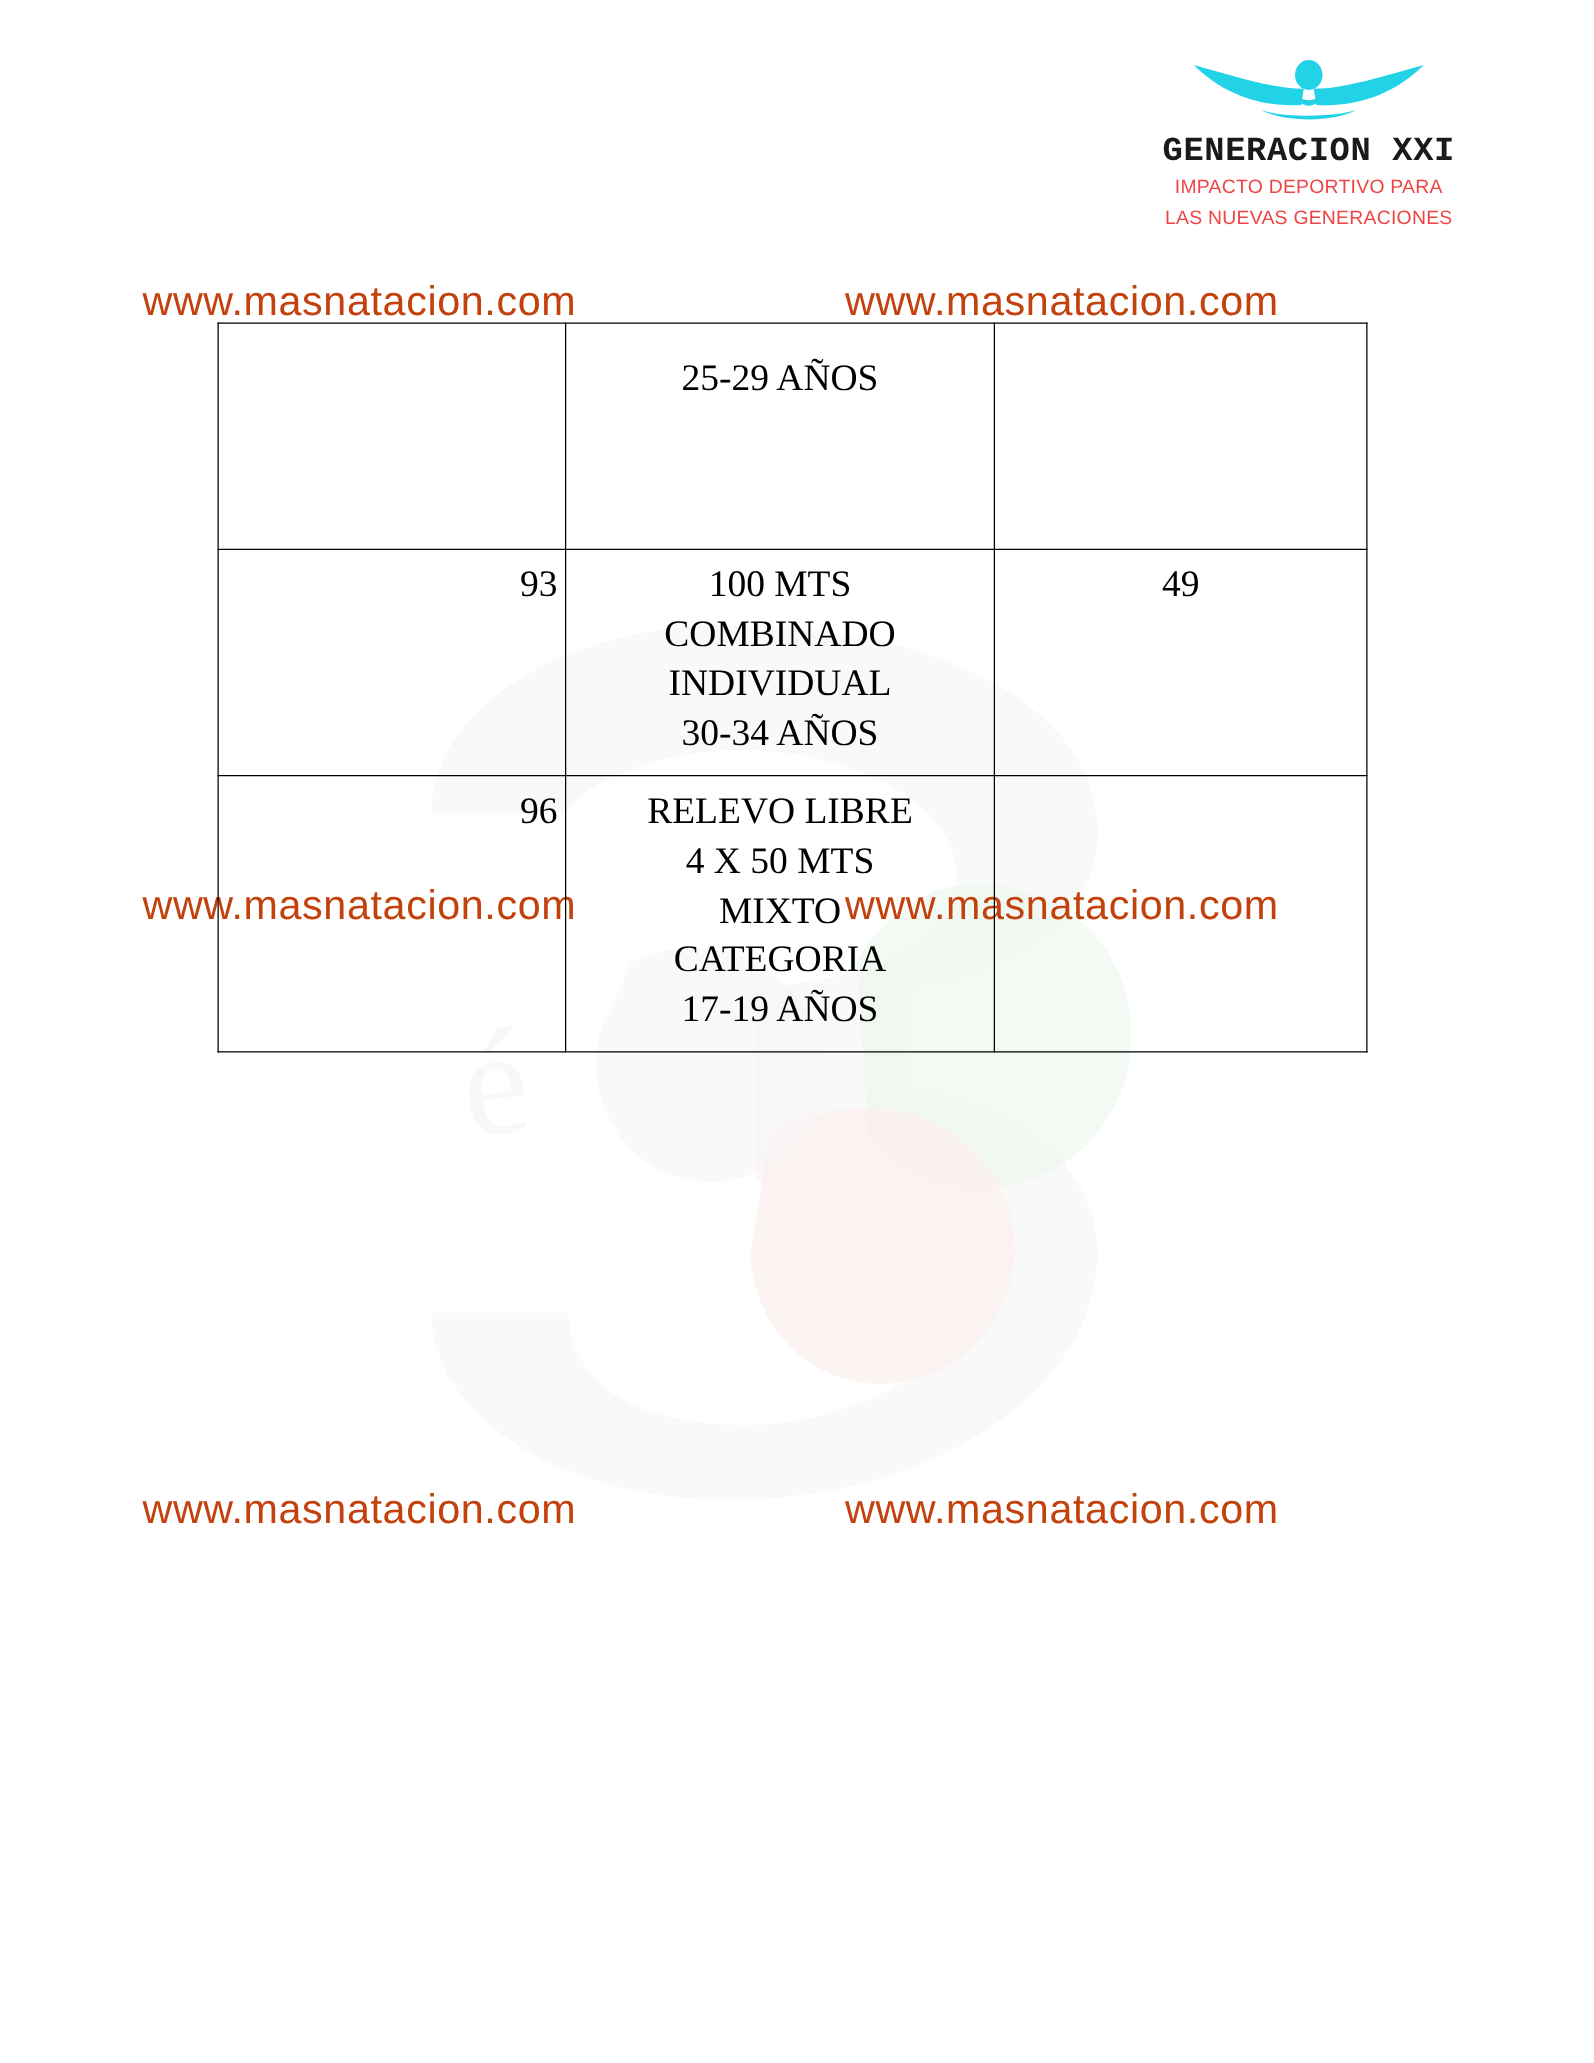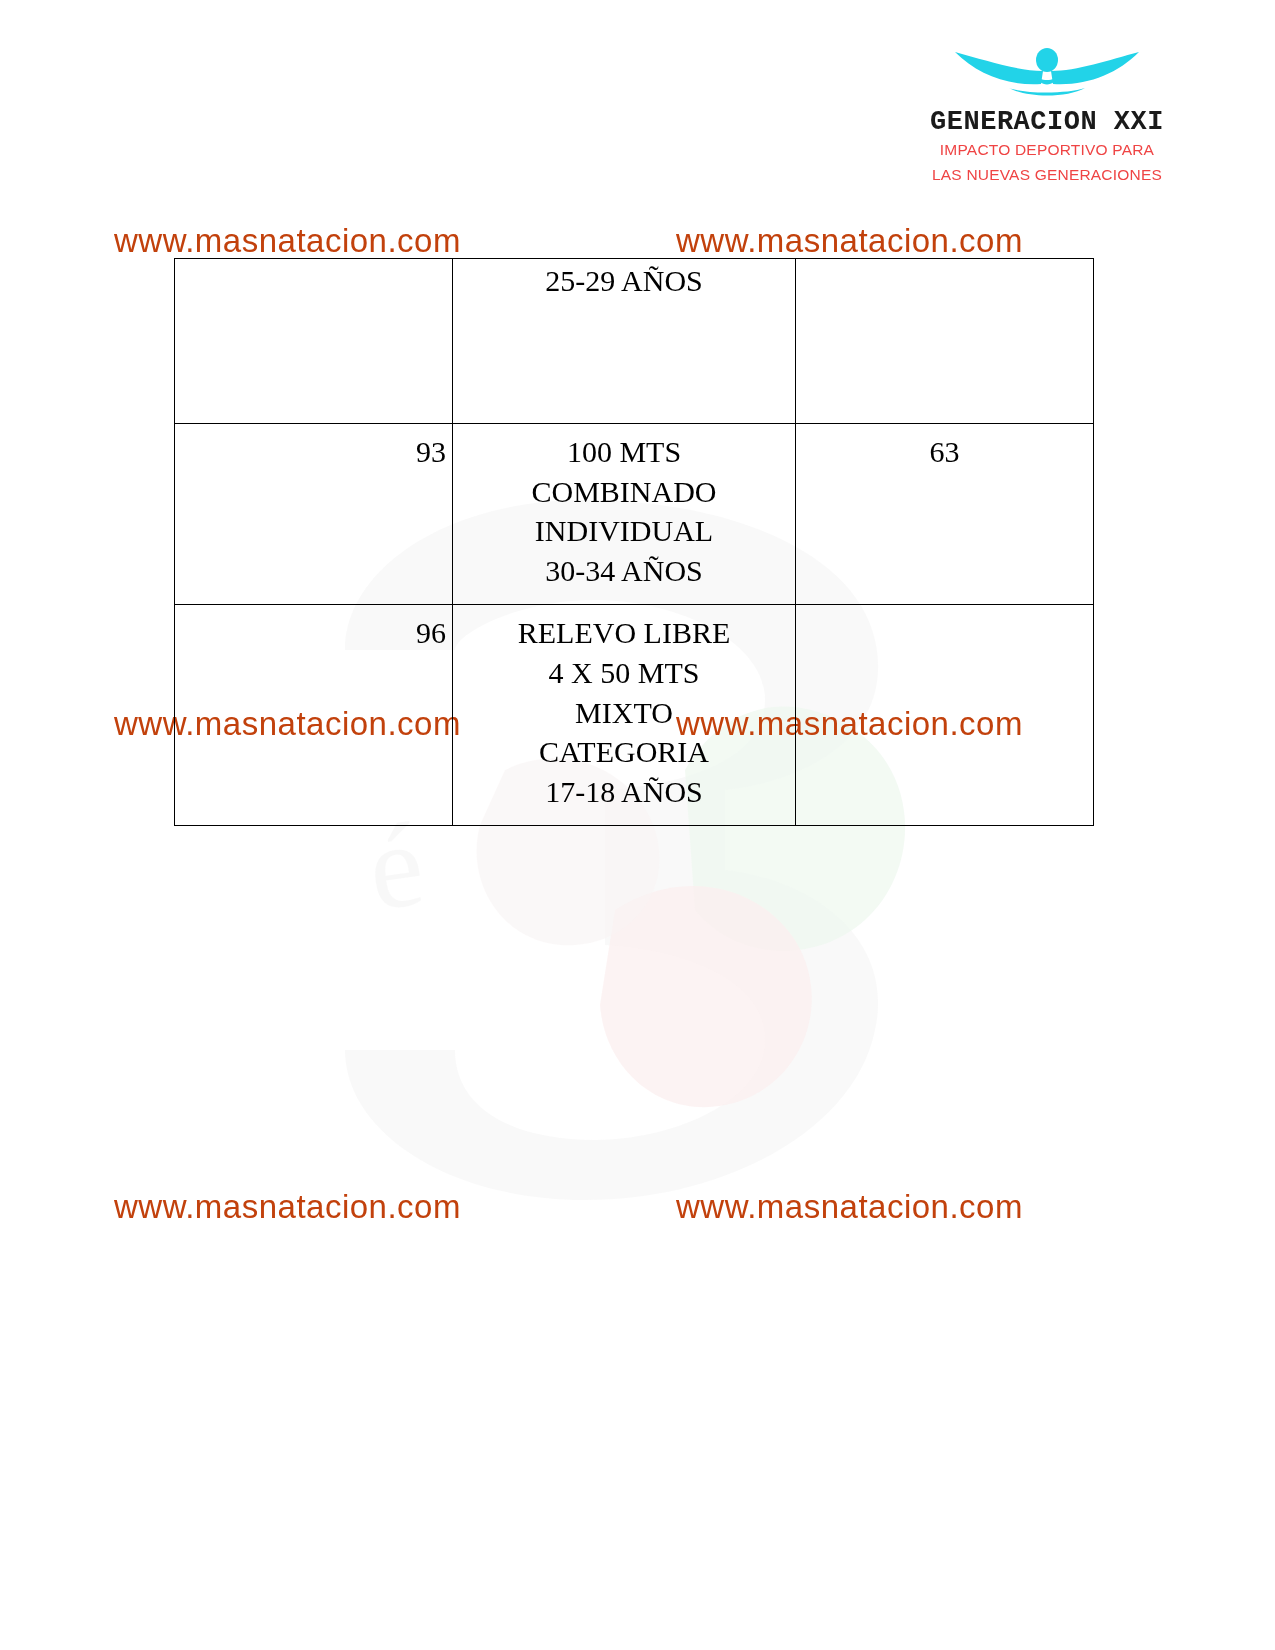--- a/index.html
+++ b/index.html
@@ -82,21 +82,21 @@
     font-size: 30px;
     line-height: 1.32;
     background: transparent;
   }
   .col-num { width: 265px; text-align: right; }
   .col-evt { width: 330px; text-align: center; }
   .col-num2 { width: 285px; text-align: center; }
 
   .cell-lines span { display: block; }
   .row-head td { height: 142px; }
-  .row-head .col-evt { padding-top: 2px; }
+  .row-head .col-evt { padding-top: 24px; }
 
   .num-cell { font-size: 31px; }
 </style>
 </head>
 <body>
 
 <div class="wm-graphic" style="left:255px; top:440px; width:730px; height:850px;">
   <svg width="730" height="850" viewBox="0 0 730 850" xmlns="http://www.w3.org/2000/svg">
     <g opacity="0.5">
       <path d="M90 210 C90 130 190 60 330 60 C470 60 600 110 620 200 C640 290 560 340 470 350 L470 430 C560 440 640 500 620 590 C600 690 470 760 330 760 C190 760 90 690 90 610 L200 610 C200 670 260 700 340 700 C420 700 510 660 510 600 C510 540 430 510 350 505 L350 430 L350 350 C430 345 510 320 510 260 C510 200 420 160 340 160 C260 160 200 195 200 210 Z" fill="#cfcfcf" opacity="0.55"></path>
@@ -144,31 +144,31 @@
     </tr>
 
     <tr>
       <td class="col-num num-cell">93</td>
       <td class="col-evt cell-lines">
         <span>100 MTS</span>
         <span>COMBINADO</span>
         <span>INDIVIDUAL</span>
         <span>30-34 AÑOS</span>
       </td>
-      <td class="col-num2 num-cell">63</td>
+      <td class="col-num2 num-cell">49</td>
     </tr>
 
 
     <tr>
       <td class="col-num num-cell">96</td>
       <td class="col-evt cell-lines">
         <span>RELEVO LIBRE</span>
         <span>4 X 50 MTS</span>
         <span>MIXTO</span>
         <span>CATEGORIA</span>
-        <span>17-18 AÑOS</span>
+        <span>17-19 AÑOS</span>
       </td>
       <td class="col-num2 num-cell"></td>
     </tr>
 
 
   </tbody>
 </table>
 
 </body></html>

